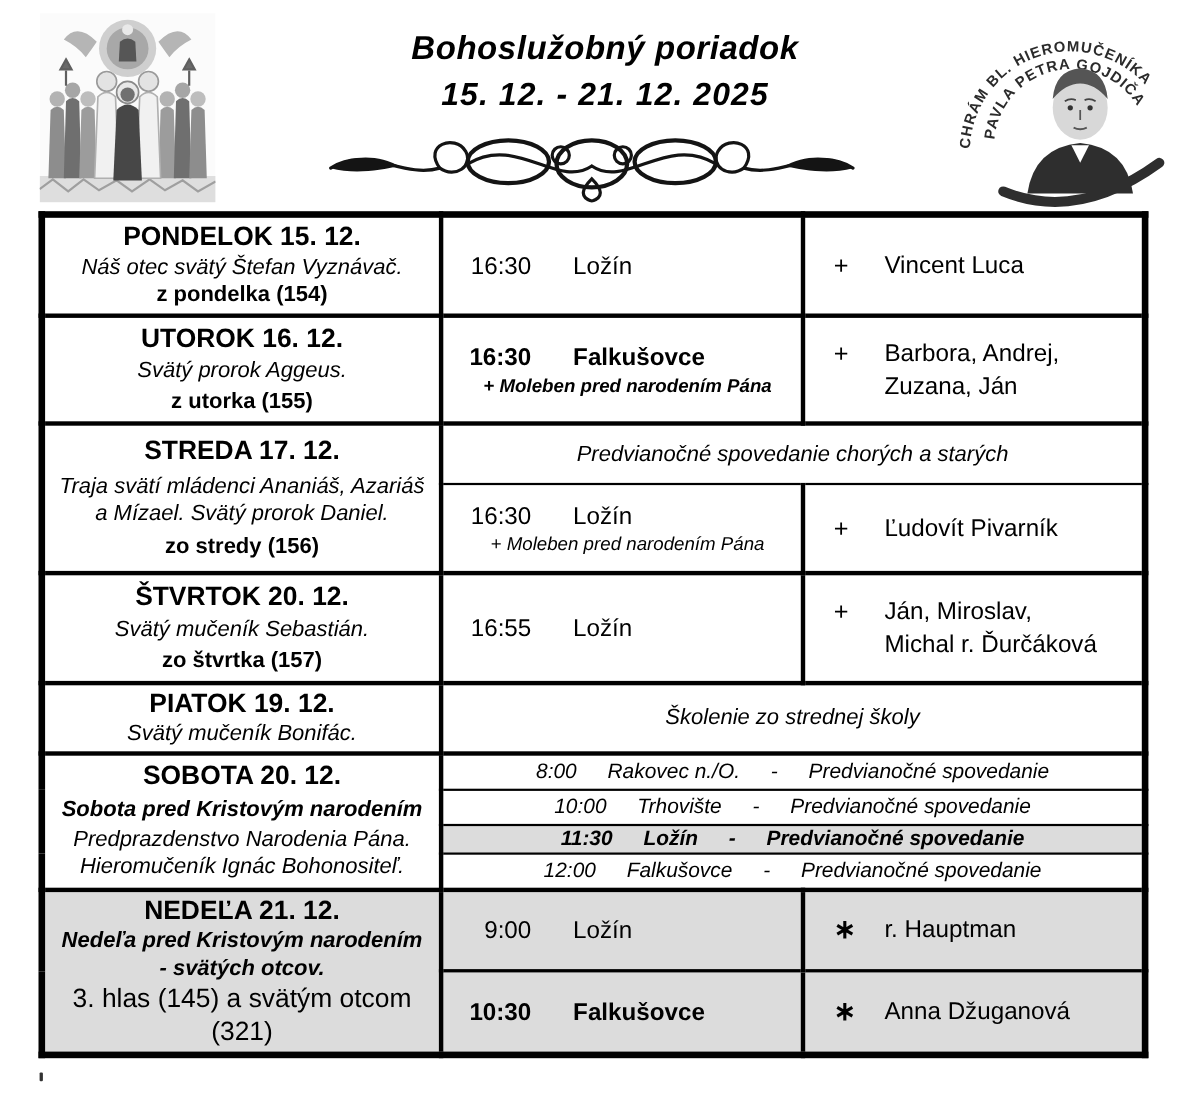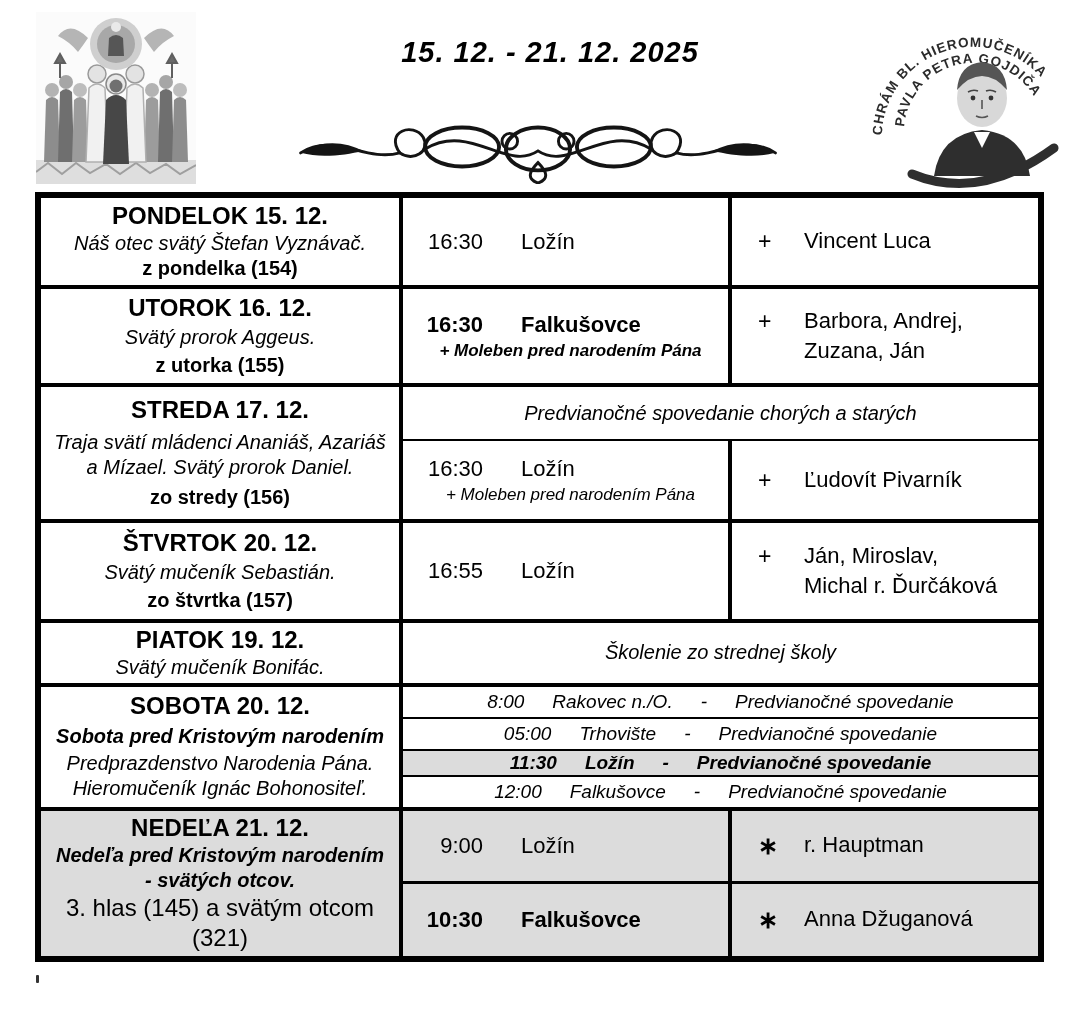--- a/index.html
+++ b/index.html
@@ -121,20 +121,21 @@
         <circle cx="80" cy="32" r="19" fill="#a8a8a8"></circle>
         <circle cx="80" cy="15" r="5" fill="#e9e9e9"></circle>
         <path d="M72,44 L73,26 Q80,20 87,26 L88,44 Z" fill="#565656"></path>
       </g>
 
       <path d="M52,26 Q34,8 22,24 Q34,30 42,40 Q48,32 52,26" fill="#b5b5b5"></path>
       <path d="M108,26 Q126,8 138,24 Q126,30 118,40 Q112,32 108,26" fill="#b5b5b5"></path>
     </svg>
 
     <div class="title-block">
+      <div class="title-line1">Bohoslužobný poriadok</div>
       <div class="title-line2">15. 12. - 21. 12. 2025</div>
     </div>
 
     <svg class="flourish" viewBox="0 0 500 74" xmlns="http://www.w3.org/2000/svg">
       <g stroke="#141414" fill="none" stroke-linecap="round">
         <path stroke-width="3" d="M6,42 C40,20 72,52 108,42"></path>
         <path d="M6,42 C26,28 52,30 70,40 C52,44 28,48 6,42 Z" fill="#141414" stroke="none"></path>
         <path stroke-width="3" d="M108,42 C92,20 122,10 132,26 C140,40 122,52 108,42"></path>
         <ellipse cx="172" cy="36" rx="38" ry="20" stroke-width="4"></ellipse>
         <circle cx="221" cy="30" r="8" stroke-width="3"></circle>
@@ -311,21 +312,21 @@
           <span>8:00</span>
           <span>Rakovec n./O.</span>
           <span>-</span>
           <span>Predvianočné spovedanie</span>
         </div>
       </td>
     </tr>
     <tr>
       <td class="entry bt2 bb2" colspan="2" style="height:31px">
         <div class="eline">
-          <span>05:00</span>
+          <span>10:00</span>
           <span>Trhovište</span>
           <span>-</span>
           <span>Predvianočné spovedanie</span>
         </div>
       </td>
     </tr>
     <tr>
       <td class="entry hl graybg bt2 bb2" colspan="2" style="height:14px">
         <div class="eline">
           <span>11:30</span>

